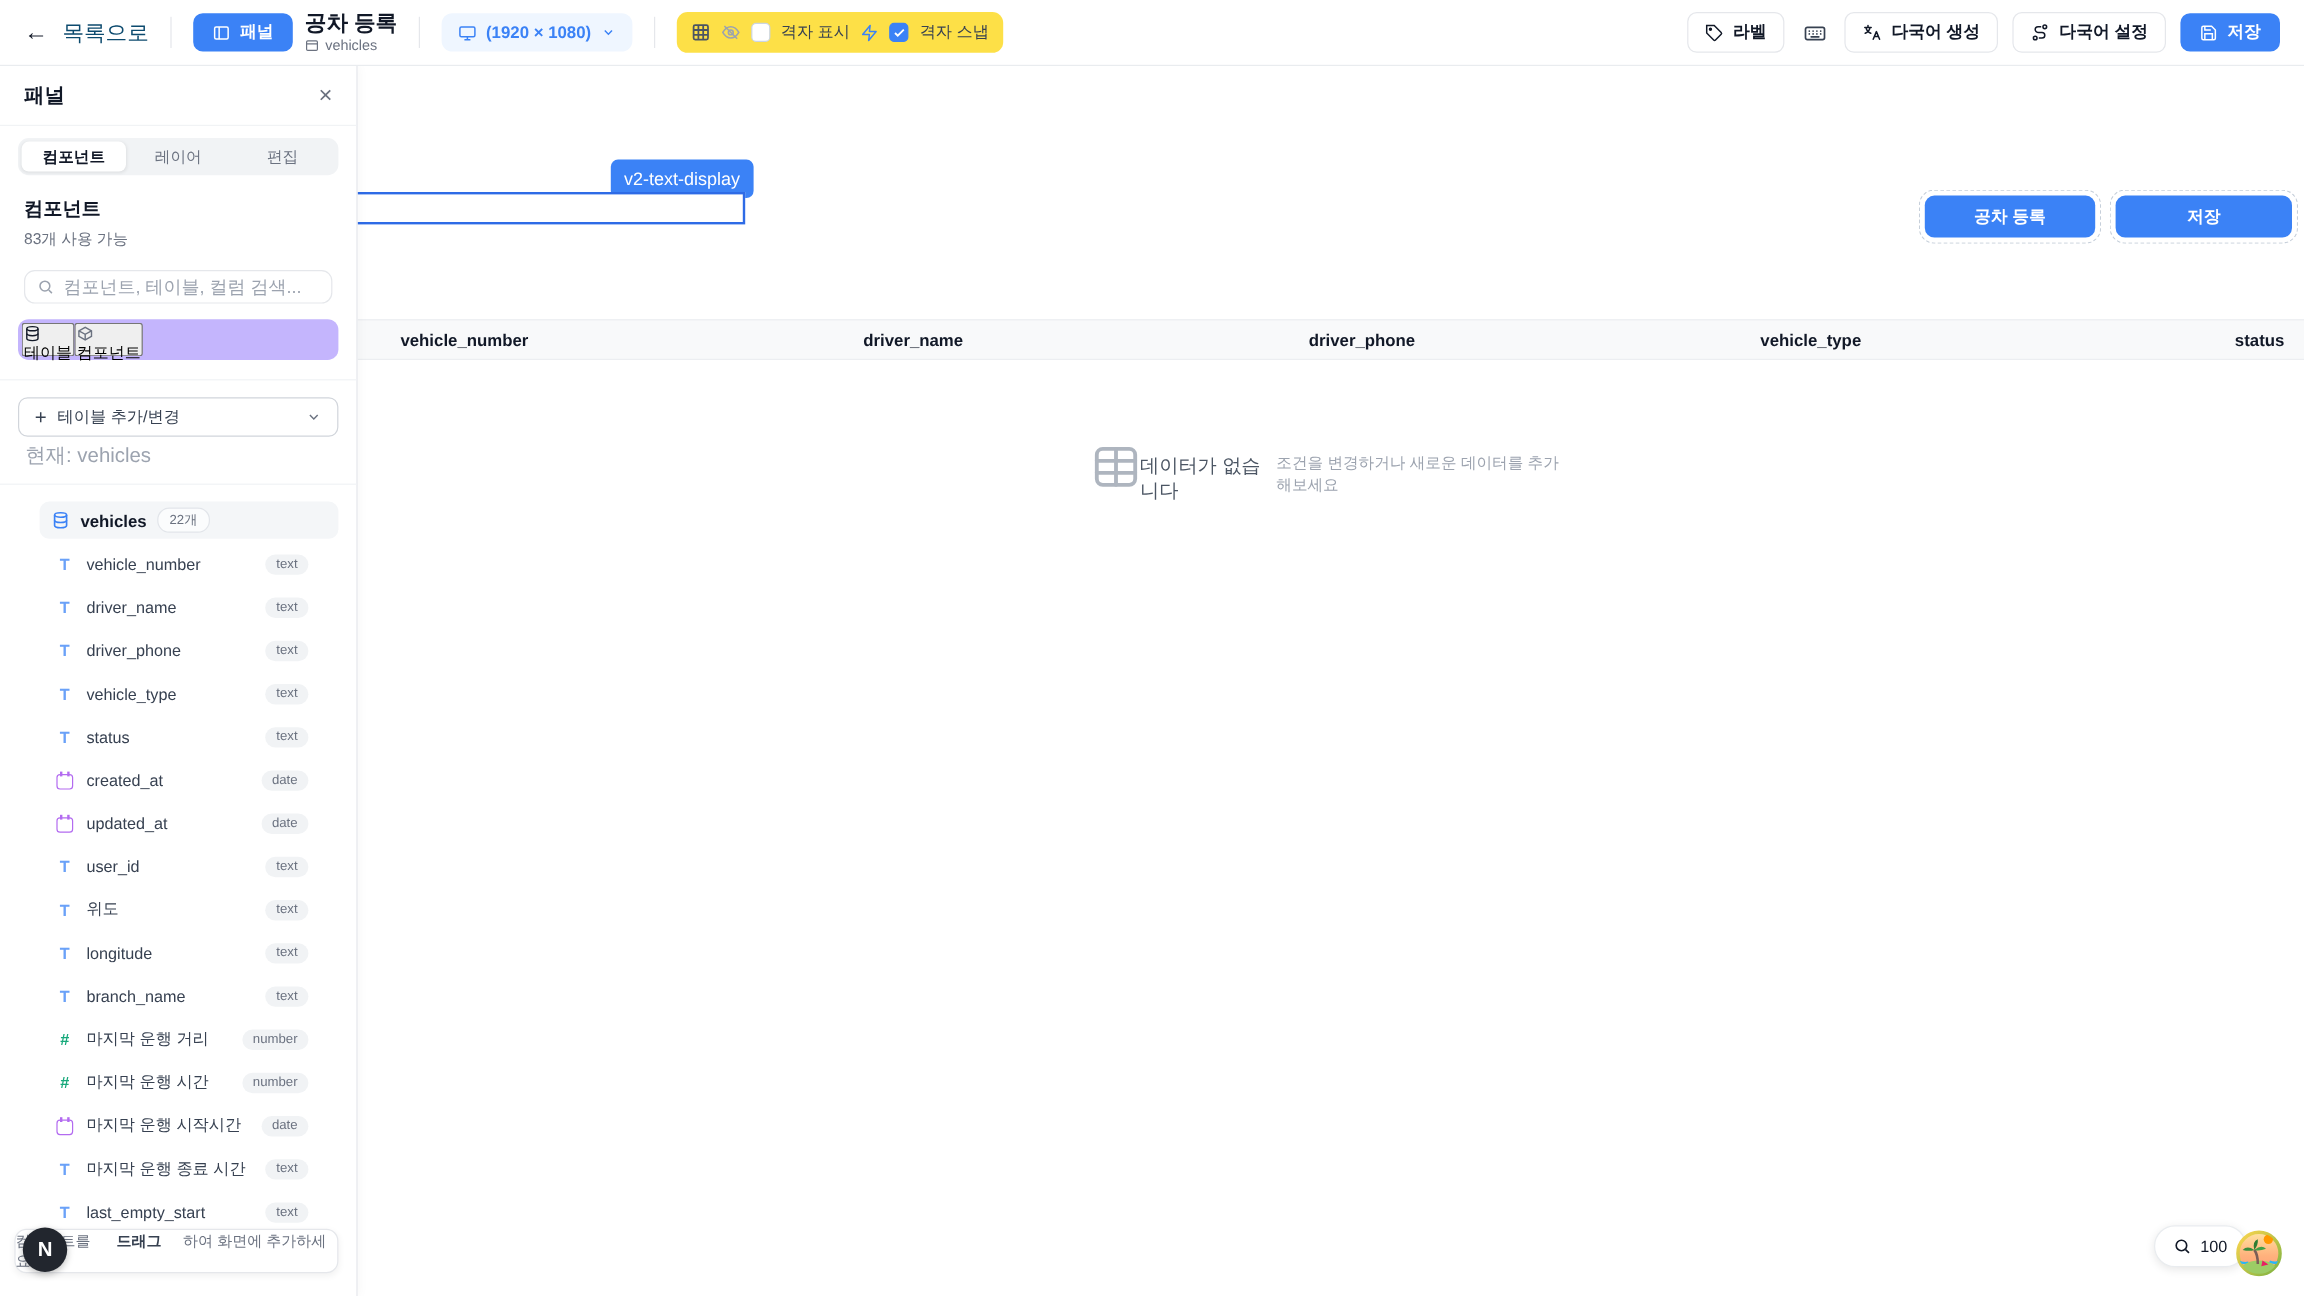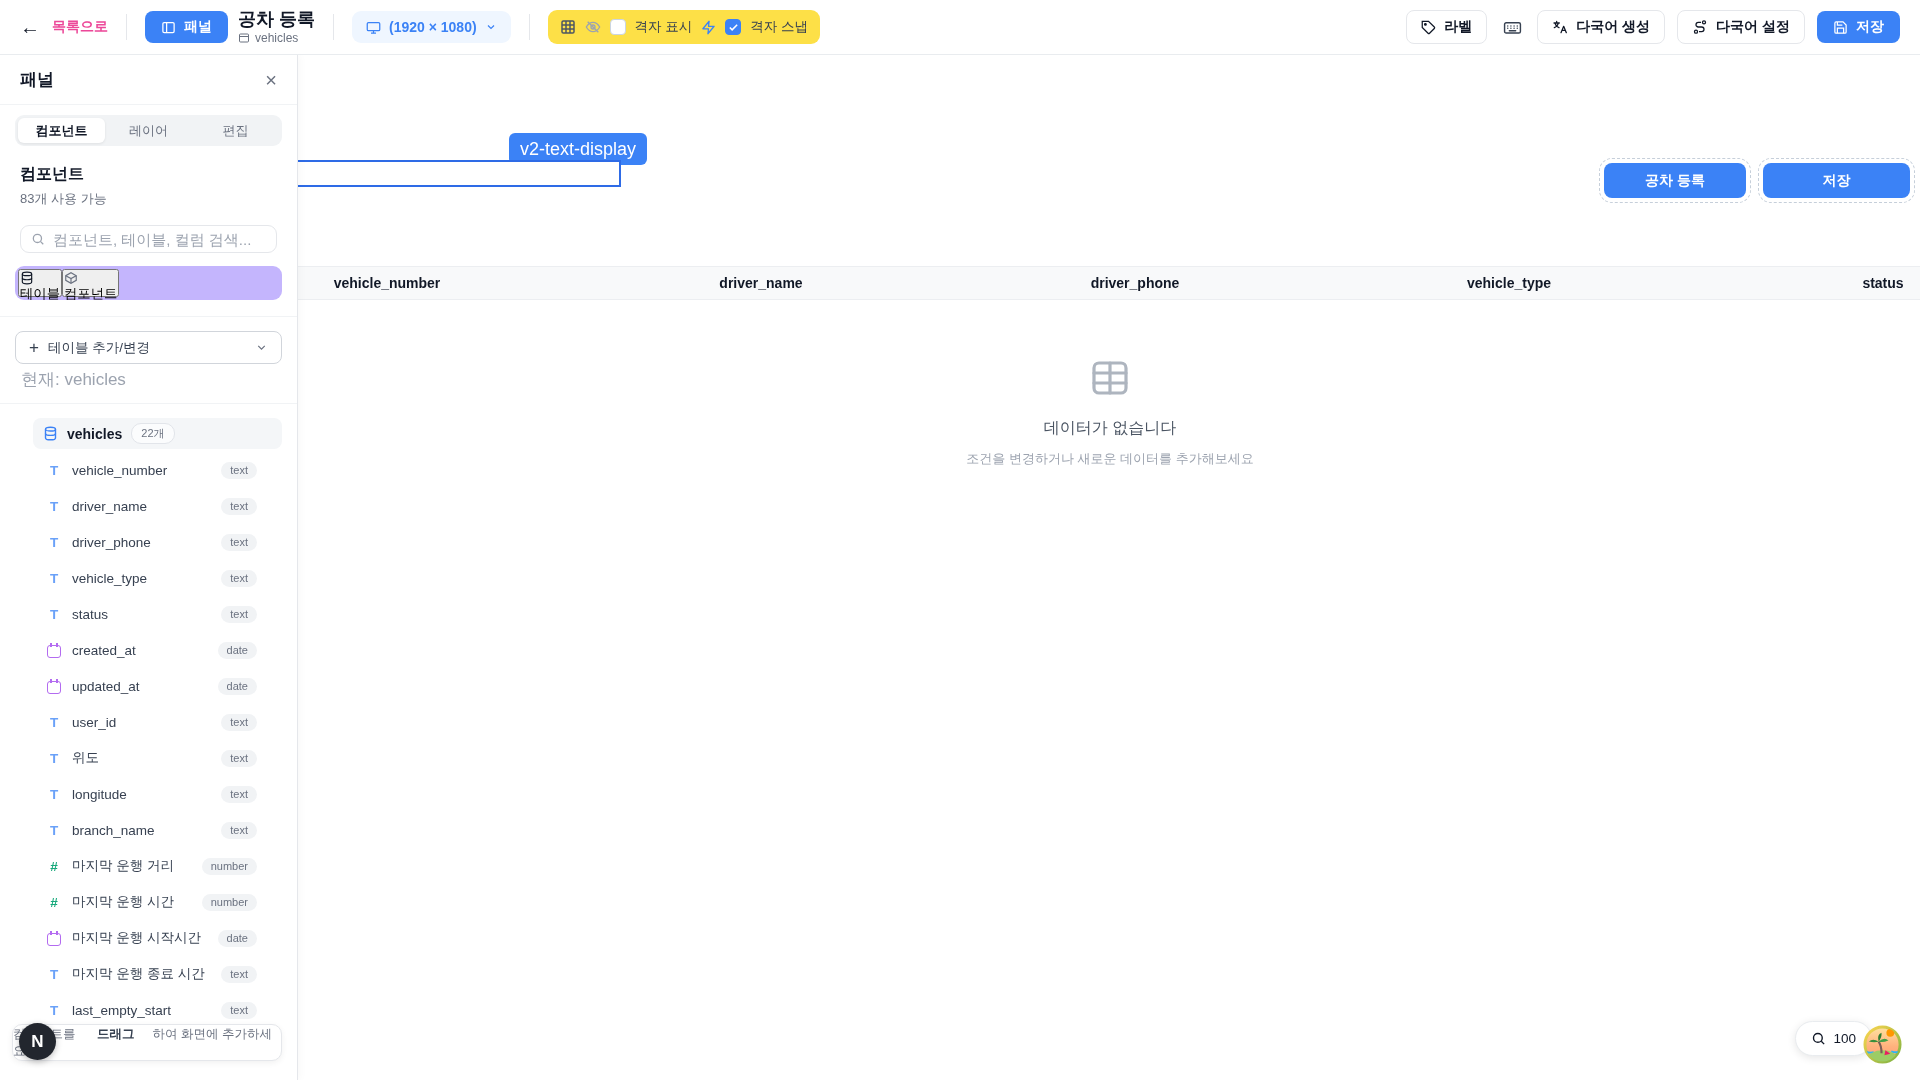--- a/index.html
+++ b/index.html
@@ -4,21 +4,21 @@
 <style>
   * { margin:0; padding:0; box-sizing:border-box; }
   html,body { width:1920px; height:1080px; overflow:hidden; background:#fff;
     font-family:"Liberation Sans","DejaVu Sans",sans-serif; color:#111827; }
 
   
   .topbar { position:absolute; left:0; top:0; right:0; height:55px; background:#fff;
     border-bottom:1px solid #e9ecef; display:flex; align-items:center; padding:0 20px; z-index:30; }
   .tb-back { display:flex; align-items:center; gap:12px; cursor:pointer; }
   .tb-back .arrow { font-size:20px; color:#111827; line-height:1; }
-  .tb-back .lbl { font-size:14px; font-weight:700; color:#ec4899; }
+  .tb-back .lbl { font-size:18px; font-weight:400; color:#0c4a6e; }
   .tb-divider { width:1px; height:26px; background:#e5e7eb; margin:0 18px; }
   .btn-blue { display:inline-flex; align-items:center; gap:8px; background:#3b82f6; color:#fff;
     border:none; border-radius:8px; height:32px; padding:0 16px; font-size:14px; font-weight:600; cursor:pointer; }
   .tb-titleblock { display:flex; flex-direction:column; justify-content:center; margin-left:10px; }
   .tb-title { font-size:18px; font-weight:700; color:#111827; line-height:1.15; }
   .tb-sub { display:flex; align-items:center; gap:5px; font-size:12px; color:#6b7280; margin-top:2px; }
   .res-pill { display:inline-flex; align-items:center; gap:8px; background:#eff6ff; color:#3b82f6;
     border-radius:9px; height:32px; padding:0 14px; font-size:14px; font-weight:600; cursor:pointer; }
   .grid-toolbar { display:inline-flex; align-items:center; gap:9px; background:#fde047;
     border-radius:9px; height:34px; padding:0 12px; }
@@ -82,33 +82,33 @@
   .panel-footer b { color:#374151; margin:0 18px; }
   .n-logo { position:absolute; left:19px; top:1023px; width:37px; height:37px; border-radius:50%;
     background:#22262e; color:#fff; display:flex; align-items:center; justify-content:center;
     font-weight:800; font-size:17px; z-index:40; box-shadow:0 2px 6px rgba(0,0,0,.25); cursor:pointer; }
 
   
   .canvas { position:absolute; left:0; top:55px; right:0; bottom:0; background:#fff; overflow:hidden; }
   .sel-box { position:absolute; left:217px; top:105px; width:404px; height:27px;
     border:2px solid #2e6be6; background:#fff; }
   .sel-badge { position:absolute; left:509px; top:78px; height:32px; background:#3b82f6; color:#fff;
-    border-radius:6px; display:flex; align-items:center; padding:0 11px; font-size:18px; }
+    border-radius:6px; display:flex; align-items:center; padding:0 11px; font-size:15px; }
   .canvas-btn { position:absolute; top:108px; height:35px; background:#3b82f6; color:#fff; border:none;
     border-radius:8px; font-size:14px; font-weight:600; cursor:pointer; outline:1px dashed #c6cfda;
     outline-offset:4px; font-family:inherit; }
   .canvas-btn.b1 { left:1604px; width:142px; }
   .canvas-btn.b2 { left:1763px; width:147px; }
   .grid-table { position:absolute; left:200px; top:211px; width:1870px; }
   .grid-table .thead { display:flex; height:34px; background:#f8f9fa;
     border-top:1px solid #eceef1; border-bottom:1px solid #eceef1; }
   .grid-table .th { flex:0 0 374px; display:flex; align-items:center; justify-content:center;
     font-size:14px; font-weight:700; color:#111827; cursor:pointer; }
   .empty-state { position:absolute; left:910px; top:303px; width:400px; display:flex;
-    flex-direction:column; align-items:center; }
+    align-items:center; }
   .empty-state .etitle { margin-top:20px; font-size:16px; color:#4b5563; font-weight:500; }
   .empty-state .esub { margin-top:11px; font-size:13px; color:#9ca3af; }
   .zoom-pill { position:absolute; right:48px; bottom:24px; height:35px; background:#fff;
     border:1px solid #e9ecef; border-radius:18px; box-shadow:0 2px 8px rgba(0,0,0,.1);
     display:flex; align-items:center; gap:7px; padding:0 15px; font-size:13.5px; color:#111827; cursor:pointer; }
   .island-btn { position:absolute; right:18px; bottom:16px; width:39px; height:39px; cursor:pointer; z-index:5; }
   svg { display:block; }
 </style>
 </head>
 <body>

